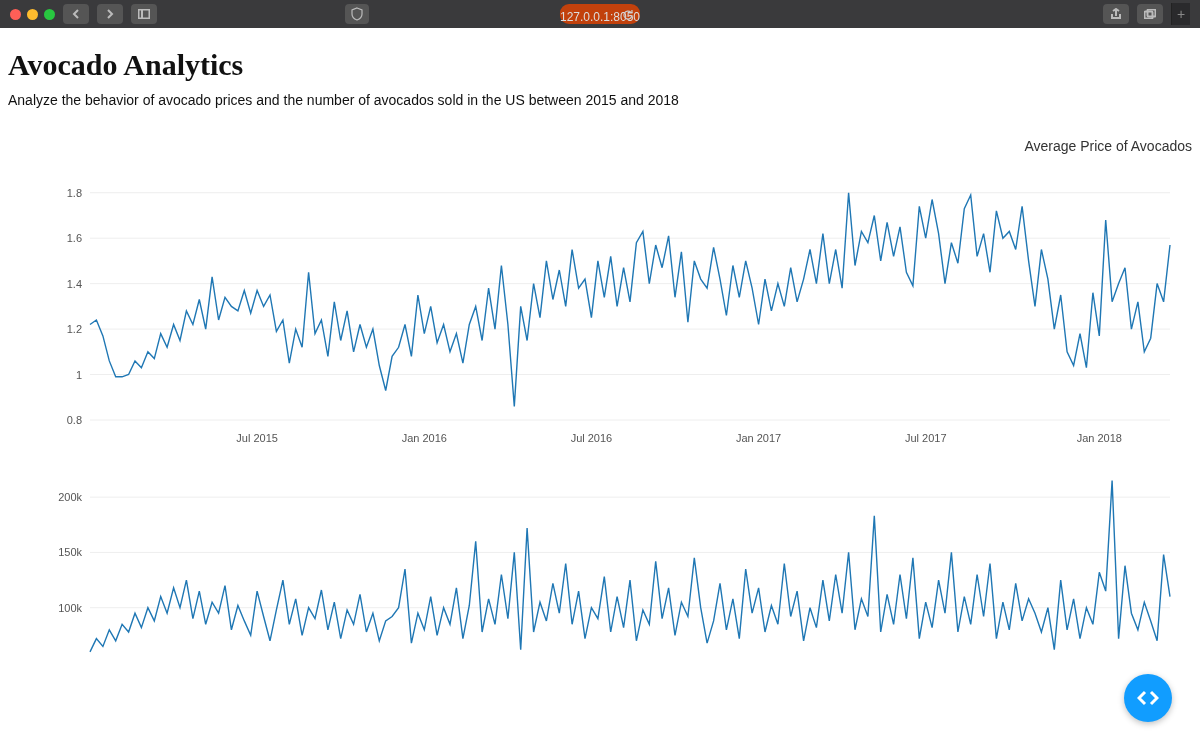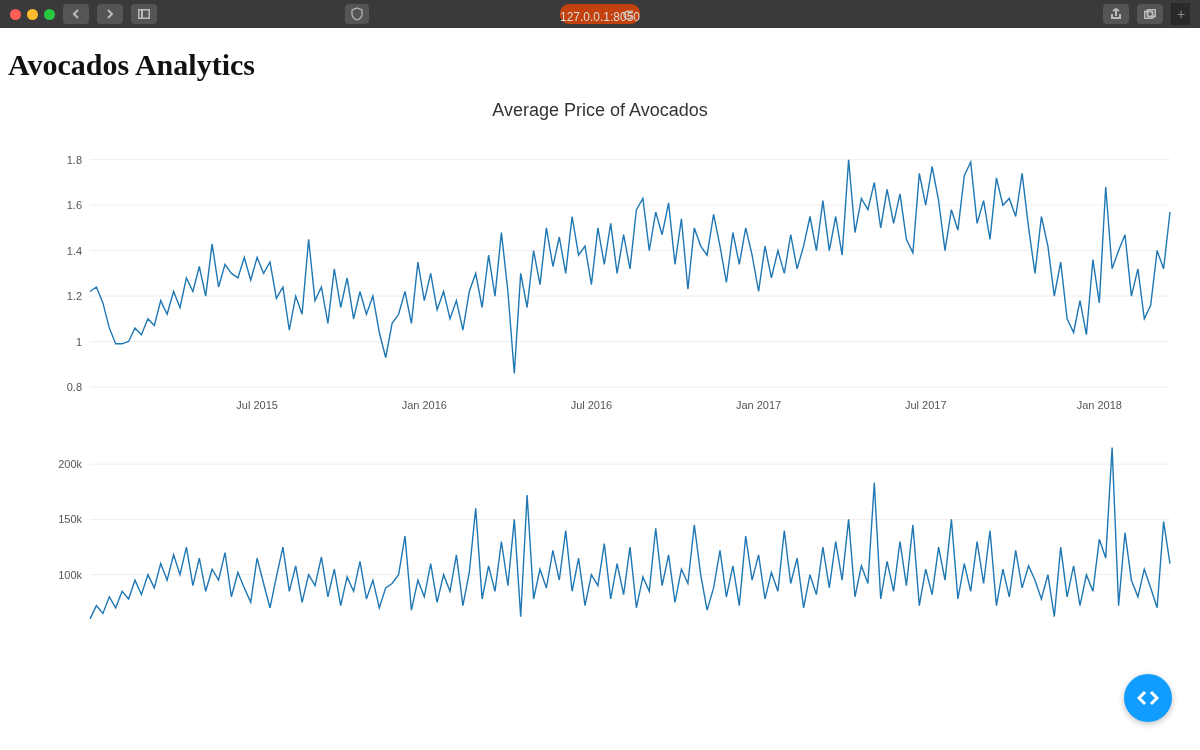--- a/index.html
+++ b/index.html
@@ -11,21 +11,21 @@
   .sqbtn{width:26px;height:20px;border-radius:4px;background:#555;display:flex;align-items:center;justify-content:center}
   .sqbtn svg{stroke:#bbb;fill:none;stroke-width:2}
   .addr{flex:0 0 480px;height:20px;background:#c2410c;border-radius:9px;margin:0 auto;display:flex;align-items:flex-end;justify-content:center;color:#ddd;font-size:12px;position:absolute;left:50%;transform:translateX(-50%)}
   .addr .reload{position:absolute;right:6px}
   .shield{background:#555;width:24px;height:20px;border-radius:4px;display:flex;align-items:center;justify-content:center;margin-left:auto;margin-right:4px}
   .plus{width:18px;height:22px;background:#2a2a2c;color:#888;display:flex;align-items:center;justify-content:center;font-size:14px;border-left:1px solid #222}
   
   .page{padding:4px 8px 20px 8px}
   h1{font-family:"Times New Roman",serif;font-weight:bold;font-size:30px;margin:16px 0 10px}
   .sub{font-size:14px;margin:4px 0 30px}
-  .chart-title{text-align:center;font-size:18px;color:#333;margin:18px 0 6px;font-family:"Helvetica Neue",Arial,sans-serif}
+  .chart-title{text-align:right;font-size:14px;color:#333;margin:18px 0 6px;font-family:"Helvetica Neue",Arial,sans-serif}
   .chart-wrap{position:relative;width:1160px;margin:0 auto}
   svg.chart text{font-size:11px;fill:#555;font-family:Arial,sans-serif}
   svg.chart .grid{stroke:#eee;stroke-width:1}
   svg.chart .line{stroke:#1f77b4;stroke-width:1.4;fill:none}
   .fab{position:fixed;right:28px;bottom:28px;width:48px;height:48px;border-radius:50%;background:#119dff;display:flex;align-items:center;justify-content:center;box-shadow:0 2px 6px rgba(0,0,0,.25)}
   .fab svg{stroke:#fff;stroke-width:3;fill:none}
 </style>
 </head>
 <body>
 
@@ -70,21 +70,22 @@
   <div class="sqbtn">
       <svg width="12" height="10" viewBox="0 0 12 10">
         <rect x="0.5" y="2.5" width="8" height="7" rx="1"></rect>
         <rect x="3.5" y="0.5" width="8" height="7" rx="1"></rect>
       </svg>
     </div>
   <div class="plus">+</div>
 </div>
 
 <div class="page">
-  <h1>Avocados Analytics</h1>
+  <h1>Avocado Analytics</h1>
+  <p class="sub">Analyze the behavior of avocado prices and the number of avocados sold in the US between 2015 and 2018</p>
 
   <div class="chart-title">Average Price of Avocados</div>
   <div class="chart-wrap">
     <svg id="chart0" class="chart" width="1160" height="290">
         <line class="grid" x1="70" x2="1150" y1="260" y2="260"></line>
         <text x="62" y="264" text-anchor="end">0.8</text>
         <line class="grid" x1="70" x2="1150" y1="214.54545454545456" y2="214.54545454545456"></line>
         <text x="62" y="218.54545454545456" text-anchor="end">1</text>
         <line class="grid" x1="70" x2="1150" y1="169.09090909090912" y2="169.09090909090912"></line>
         <text x="62" y="173.09090909090912" text-anchor="end">1.2</text>

